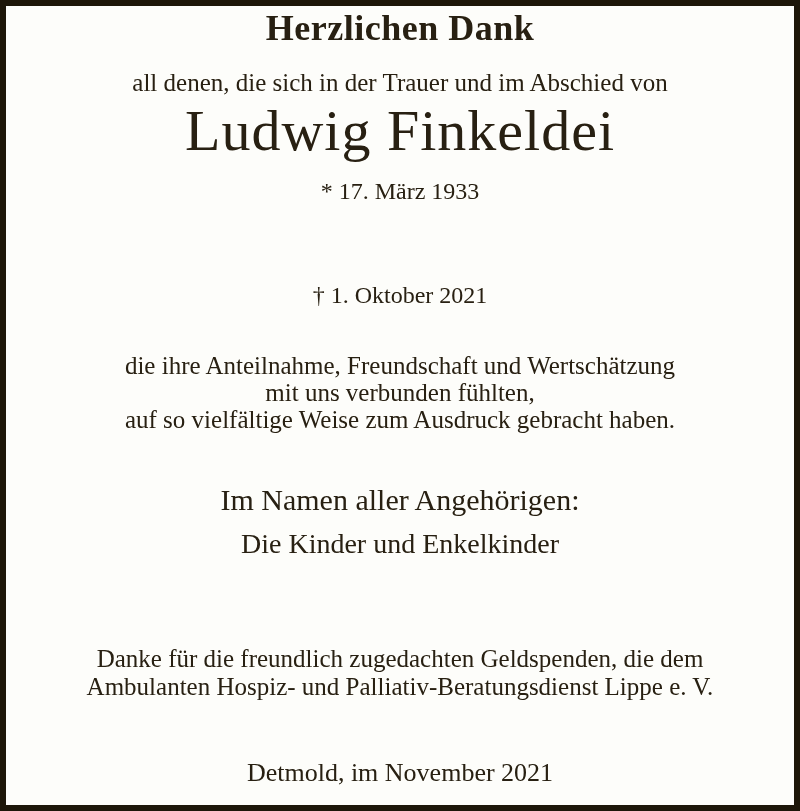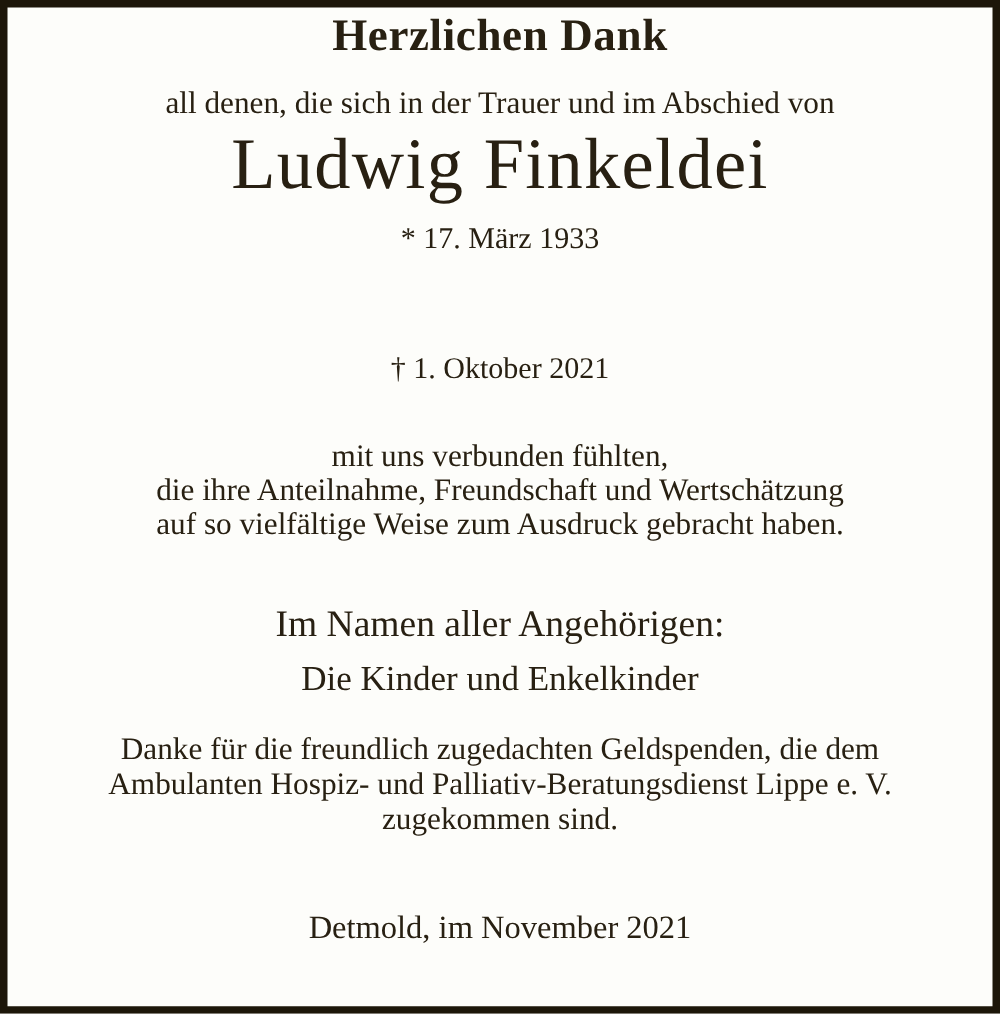--- a/index.html
+++ b/index.html
@@ -57,21 +57,21 @@
   .names-intro {
     font-size: 30px;
     line-height: 30px;
     margin-top: 52px;
   }
   .family-signature {
     font-size: 28px;
     line-height: 34px;
     margin-top: 12px;
   }
-  .para2 { margin-top: 25px; }
+  .para2 { margin-top: 84px; }
   .para2 .line { line-height: 28px; }
   .place-date {
     font-size: 26px;
     line-height: 32px;
     margin-top: 56px;
   }
 </style>
 </head>
 <body>
 
@@ -82,30 +82,29 @@
   <div class="subtitle">all denen, die sich in der Trauer und im Abschied von</div>
 
   <div class="deceased-name">Ludwig Finkeldei</div>
 
   <div class="dates-row">
     <span>* 17. März 1933</span>
     <span>† 1. Oktober 2021</span>
   </div>
 
   <div class="para para1">
+    <div class="line">die ihre Anteilnahme, Freundschaft und Wertschätzung</div>
     <div class="line">mit uns verbunden fühlten,</div>
-    <div class="line">die ihre Anteilnahme, Freundschaft und Wertschätzung</div>
     <div class="line">auf so vielfältige Weise zum Ausdruck gebracht haben.</div>
   </div>
 
   <div class="names-intro">Im Namen aller Angehörigen:</div>
 
   <div class="family-signature">Die Kinder und Enkelkinder</div>
 
   <div class="para para2">
     <div class="line">Danke für die freundlich zugedachten Geldspenden, die dem</div>
     <div class="line">Ambulanten Hospiz- und Palliativ-Beratungsdienst Lippe e. V.</div>
-    <div class="line">zugekommen sind.</div>
   </div>
 
   <div class="place-date">Detmold, im November 2021</div>
 
 </div>
 
 </body></html>

